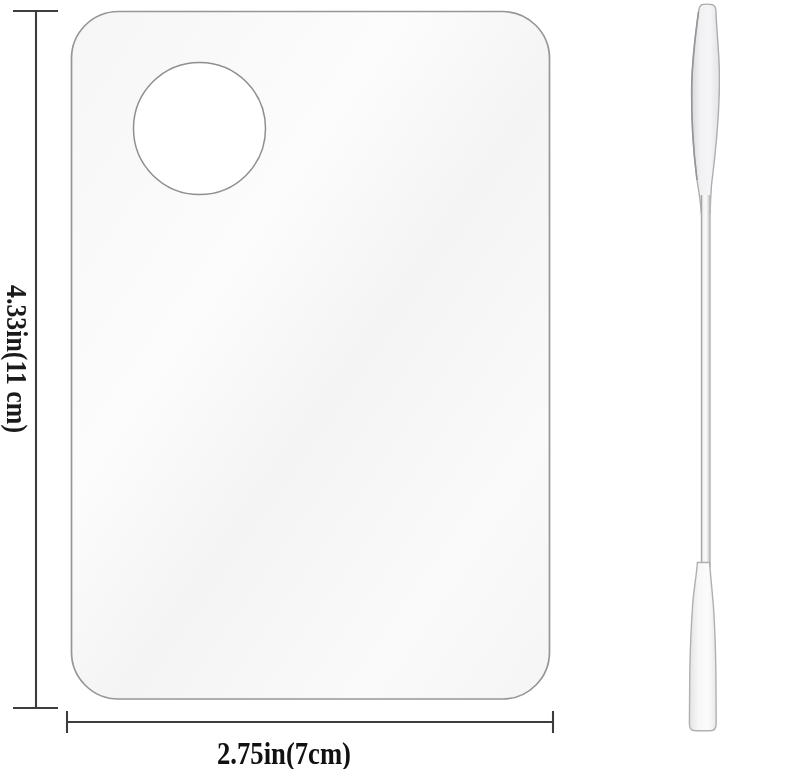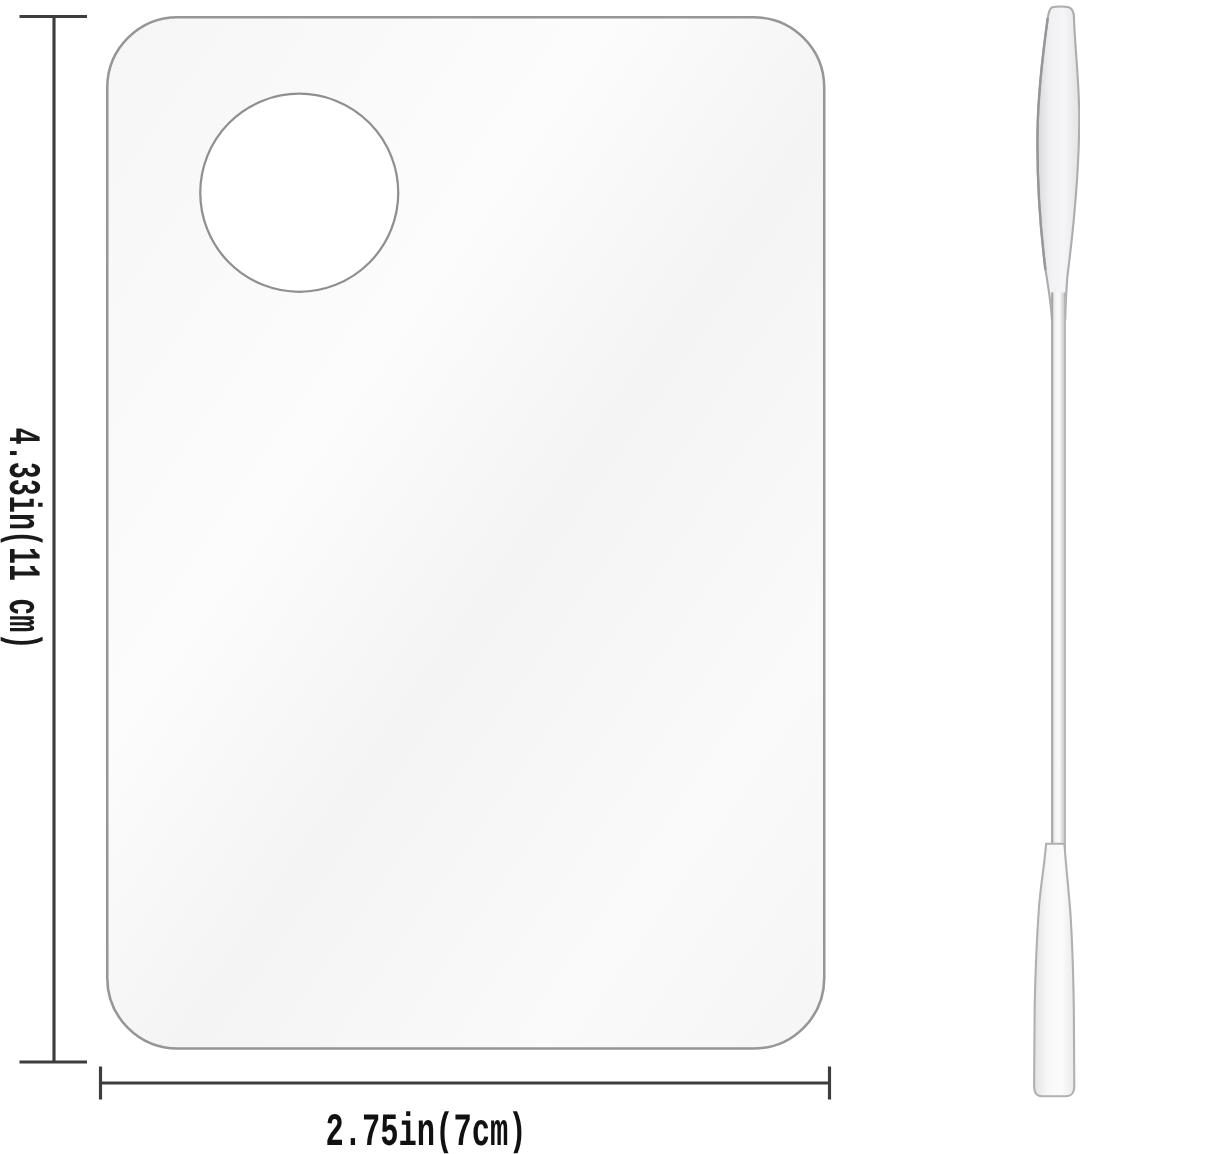--- a/index.html
+++ b/index.html
@@ -1,17 +1,17 @@
 <!DOCTYPE html>
 <html><head>
 <meta charset="utf-8">
 <style>
   html,body{margin:0;padding:0;background:#ffffff;}
   .stage{position:relative;width:720px;height:769px;overflow:hidden;background:#ffffff;
-         font-family:Liberation Mono, monospace;}
+         font-family:Liberation Serif, serif;}
   svg{display:block;}
 </style>
 </head>
 <body>
 <div class="stage">
 <svg width="804" height="769" viewBox="0 0 804 769" xmlns="http://www.w3.org/2000/svg">
   <defs>
     <linearGradient id="boardFill" x1="0" y1="0" x2="1" y2="1">
       <stop offset="0" stop-color="#f6f6f7"></stop>
       <stop offset="0.35" stop-color="#fcfcfd"></stop>

